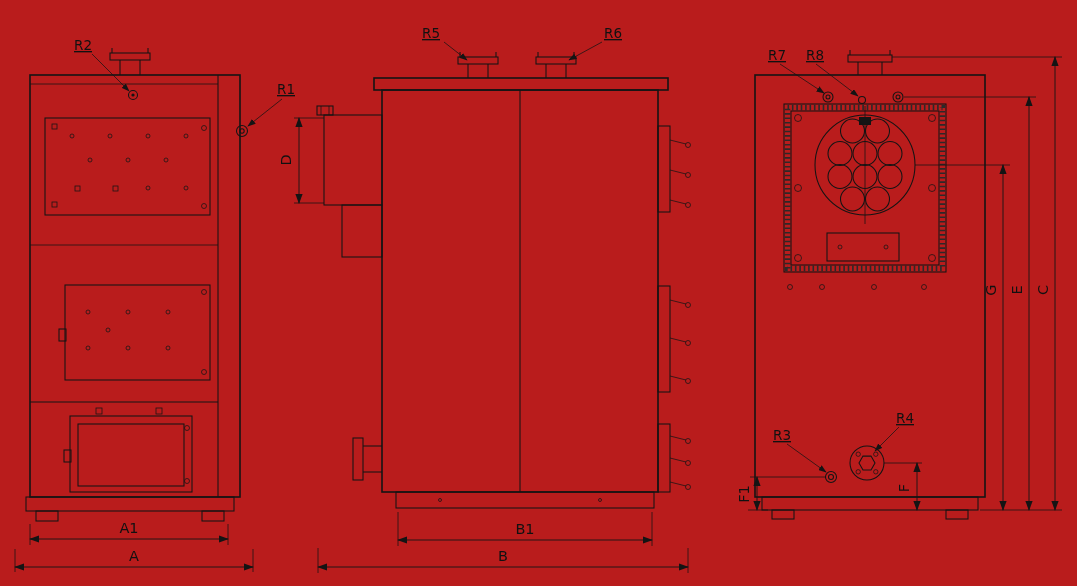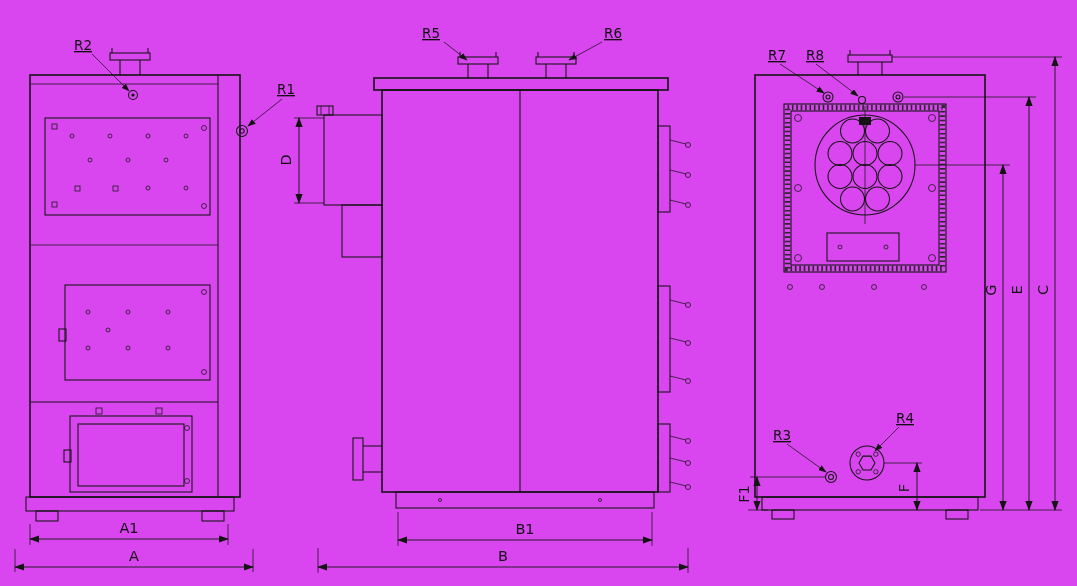--- a/index.html
+++ b/index.html
@@ -1,16 +1,16 @@
 <!DOCTYPE html>
 <html><head>
 <meta charset="utf-8">
 <style>
   html,body{margin:0;padding:0;background:#ffffff;}
-  .stage{width:1077px;height:586px;position:relative;background:#d946ef;overflow:hidden;}
+  .stage{width:1077px;height:586px;position:relative;background:#b91c1c;overflow:hidden;}
   svg{display:block;}
   .outline{fill:none;stroke:#141414;stroke-width:1.6;}
   .line{fill:none;stroke:#141414;stroke-width:1.05;}
   .thin{fill:none;stroke:#141414;stroke-width:.75;}
   .dim{fill:none;stroke:#141414;stroke-width:.9;}
   .hatch{fill:none;stroke:#2a2a2a;stroke-width:5.5;stroke-dasharray:1.6 2.8;}
   .ink{fill:#141414;stroke:none;}
   text{font-family:"DejaVu Sans","Liberation Sans",sans-serif;font-size:13.5px;fill:#111;}
   .rlabel{text-decoration:underline;}
   .dimlabel{font-size:14.5px;}

